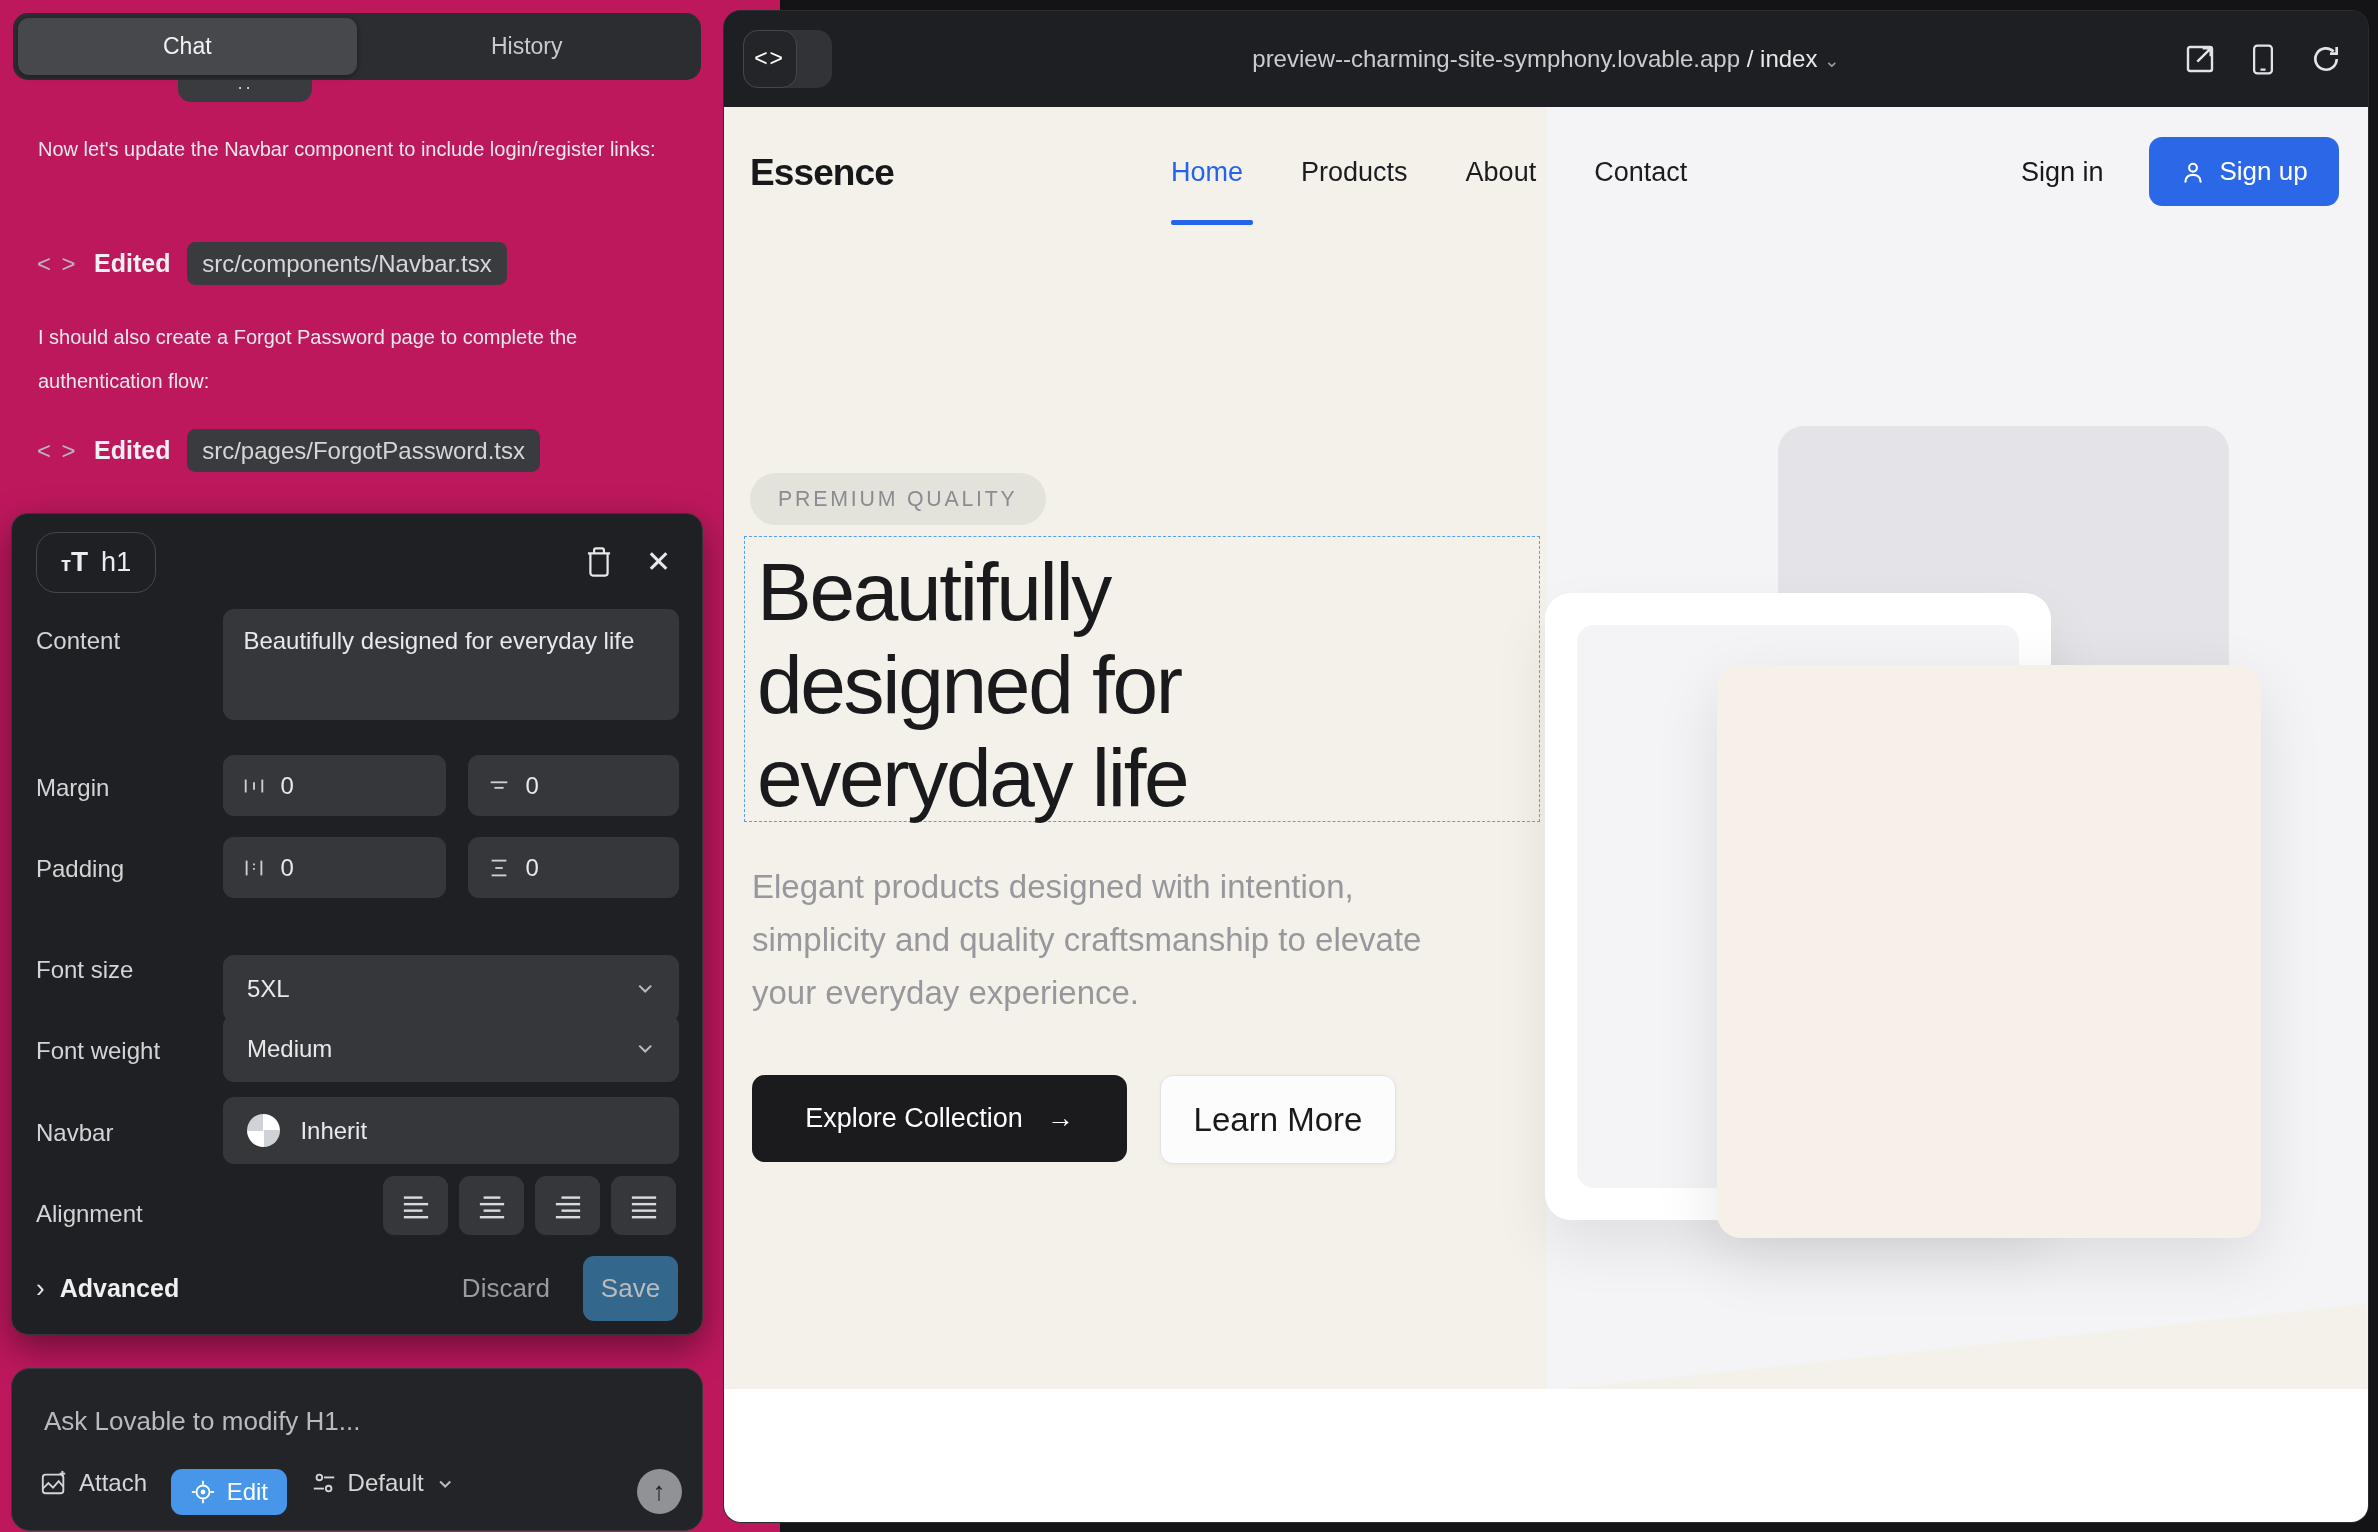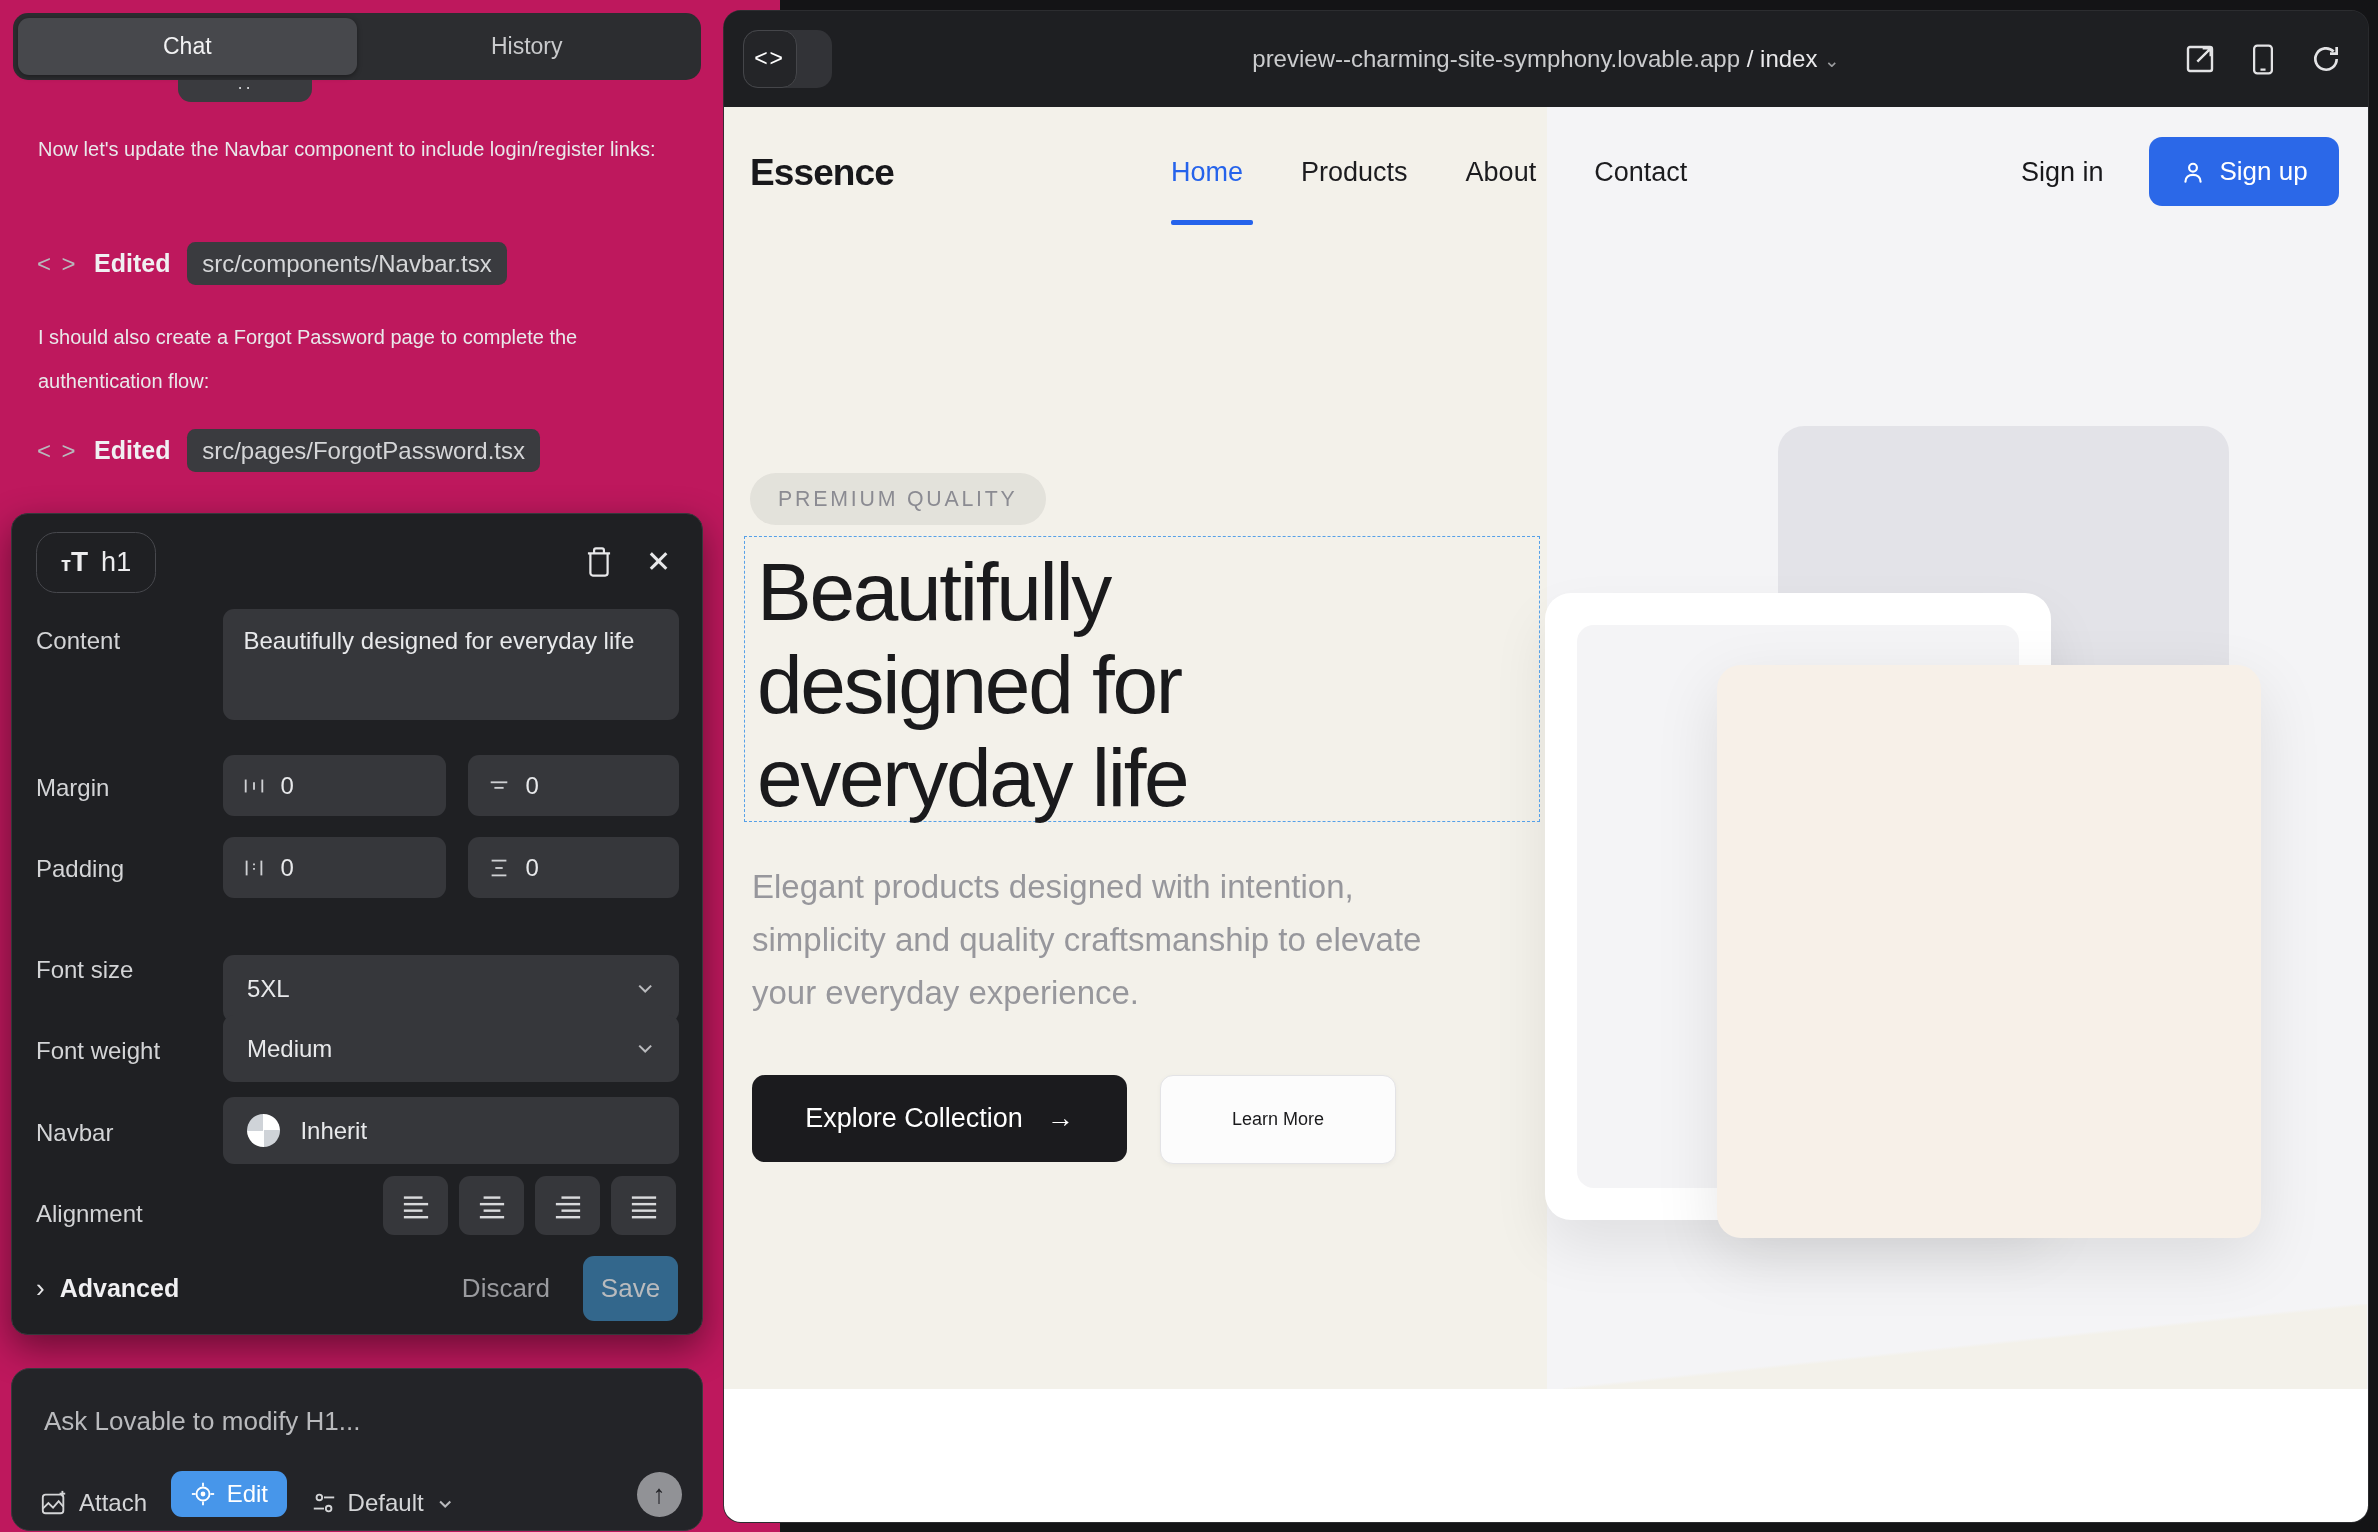--- a/index.html
+++ b/index.html
@@ -39,21 +39,21 @@
   .align-group { display:flex; gap:11px; }
   .align-btn { width:65px; height:59px; background:#36373b; border-radius:11px; display:flex; align-items:center; justify-content:center; cursor:pointer; }
   .adv-row { left:24px; right:24px; top:742px; height:65px; display:flex; align-items:center; }
   .adv-chev { color:#e6e6e8; font-size:26px; margin-right:15px; }
   .adv-label { color:#f0f0f2; font-size:25px; font-weight:600; }
   .discard { margin-left:auto; color:#9a9b9f; font-size:26px; margin-right:33px; cursor:pointer; }
   .save-btn { width:95px; height:65px; background:#33678c; color:#b9bbbe; font-size:26px; border-radius:11px; display:flex; align-items:center; justify-content:center; cursor:pointer; }
 
   .chat-input { left:11px; top:1368px; width:692px; height:163px; background:#232428; border:0.9px solid #38393d; border-radius:18.6px; }
   .placeholder { left:32px; top:37px; color:#b9babd; font-size:26px; }
-  .ci-row { left:28px; right:20.4px; top:100px; height:48px; display:flex; align-items:flex-end; gap:24px; }
+  .ci-row { left:28px; right:20.4px; top:100px; height:48px; display:flex; align-items:flex-start; gap:24px; }
   .ci-item { display:flex; align-items:center; gap:11px; color:#d4d5d7; font-size:24px; cursor:pointer; }
   .edit-pill { background:#4796ea; color:#ffffff; border-radius:11px; height:46px; padding:0 18.6px; display:flex; align-items:center; gap:11px; font-size:24px; cursor:pointer; }
   .send-btn { margin-left:auto; width:45px; height:45px; border-radius:50%; background:#919296; color:#232428; display:flex; align-items:center; justify-content:center; font-size:26px; font-weight:700; cursor:pointer; }
 
   
   .window { left:724px; top:11px; width:1644px; height:1511px; background:#1e1f22; border-radius:16.7px; overflow:hidden; box-shadow:0 0 0 0.9px #2c2d30; }
   .chrome { left:0; top:0; width:100%; height:96px; background:#1e1f22; display:flex; align-items:center; }
   .code-toggle { left:18.6px; top:18.6px; width:89px; height:58px; background:#323337; border-radius:15px; display:flex; align-items:center; cursor:pointer; }
   .code-toggle-inner { width:54px; height:58px; background:#242528; border:0.9px solid #45464a; border-radius:15px; display:flex; align-items:center; justify-content:center; color:#fff; font-size:23px; letter-spacing:1.9px; }
   .url { width:100%; text-align:center; color:#cbccce; font-size:24px; }
@@ -77,21 +77,21 @@
 
   .badge { left:26px; top:366px; height:52px; padding:0 28px; background:rgba(24,24,27,0.07); border-radius:26px; display:inline-flex; align-items:center; color:#8b8b92; font-size:21.3px; letter-spacing:2.8px; font-weight:500; }
 
   .selection { left:19.5px; top:429px; width:796px; height:286px; border:1.9px dashed #55a0e8; }
   .hero-h1 { left:33px; top:438px; width:640px; font-size:82px; line-height:93px; font-weight:500; letter-spacing:-2.3px; color:#1a1a1c; }
 
   .hero-para { left:28px; top:753px; width:705px; font-size:33px; line-height:53px; color:#97979c; }
 
   .cta-row { left:28px; top:968px; display:flex; gap:33px; }
   .cta-primary { width:375px; height:87px; background:#1b1b1e; color:#ffffff; border-radius:13px; display:flex; align-items:center; justify-content:center; gap:24px; font-size:27px; font-weight:500; cursor:pointer; }
-  .cta-secondary { width:236px; height:89px; background:#fcfcfc; border:0.9px solid #e3e3e6; border-radius:13px; color:#1a1a1c; display:flex; align-items:center; justify-content:center; font-size:18px; font-weight:500; cursor:pointer; box-shadow:0 1.9px 5.6px rgba(0,0,0,.04); }
+  .cta-secondary { width:236px; height:89px; background:#fcfcfc; border:0.9px solid #e3e3e6; border-radius:13px; color:#1a1a1c; display:flex; align-items:center; justify-content:center; font-size:33px; font-weight:500; cursor:pointer; box-shadow:0 1.9px 5.6px rgba(0,0,0,.04); }
 
   .card-gray { left:1054px; top:319px; width:451px; height:519px; background:#e3e3e8; border-radius:26px; }
   .card-white { left:821px; top:486px; width:506px; height:627px; background:#ffffff; border-radius:26px; box-shadow:0 28px 56px rgba(0,0,0,.08); }
   .card-white-inner { position:absolute; left:32px; top:32px; right:32px; bottom:32px; background:#f4f4f6; border-radius:16.7px; }
   .card-cream { left:993px; top:558px; width:544px; height:573px; background:#f7f0e8; border-radius:24px; box-shadow:0 22px 65px rgba(0,0,0,.10); }
 
   svg { display:block; }
 </style>
 </head>
 <body>

